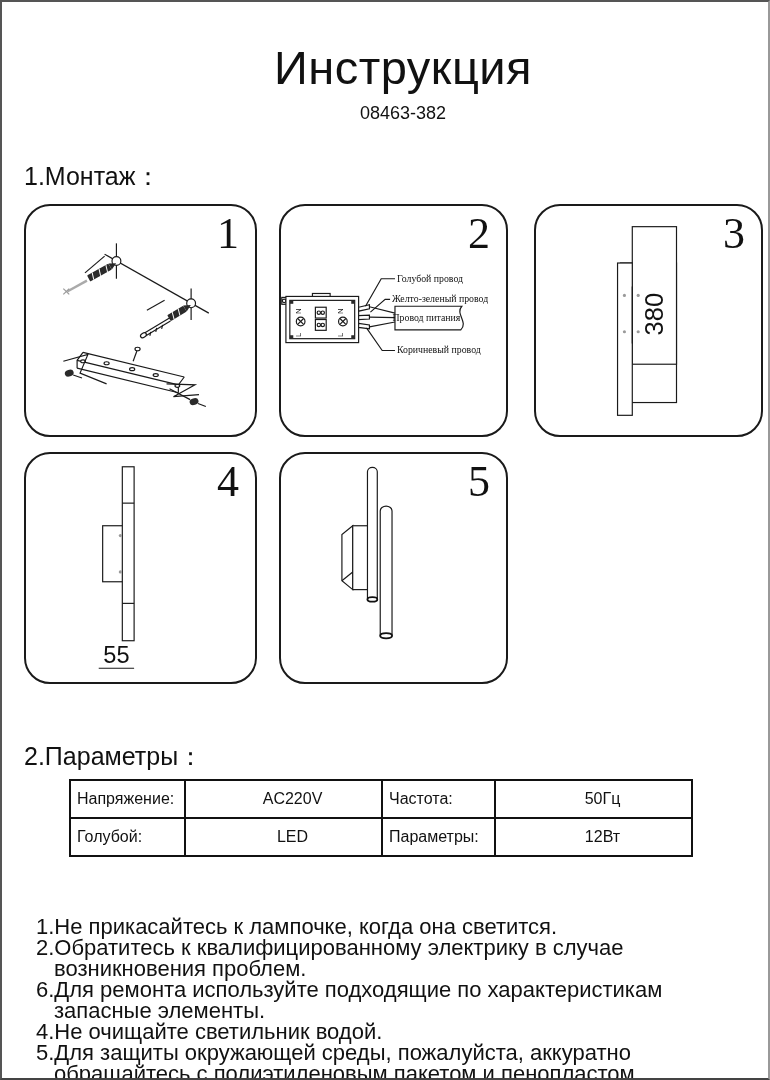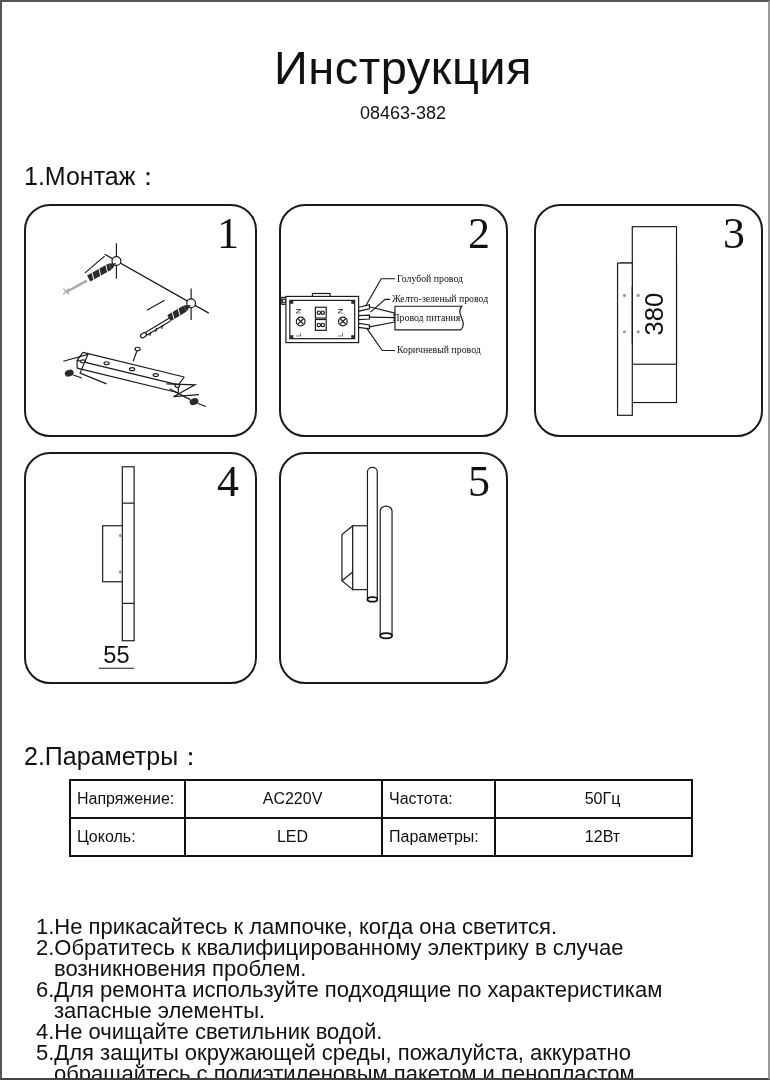--- a/index.html
+++ b/index.html
@@ -227,21 +227,21 @@
         <col style="width:197px">
       </colgroup>
     <tbody>
         <tr>
       <td class="lbl">Напряжение:</td>
       <td class="val">AC220V</td>
       <td class="lbl">Частота:</td>
       <td class="val">50Гц</td>
     </tr>
     <tr>
-      <td class="lbl">Цоколь:</td>
+      <td class="lbl">Голубой:</td>
       <td class="val">LED</td>
       <td class="lbl">Параметры:</td>
       <td class="val">12Вт</td>
     </tr>
   </tbody>
     </table>
 
 
   <div class="notes">
     <div class="note">1.Не прикасайтесь к лампочке, когда она светится.</div>

